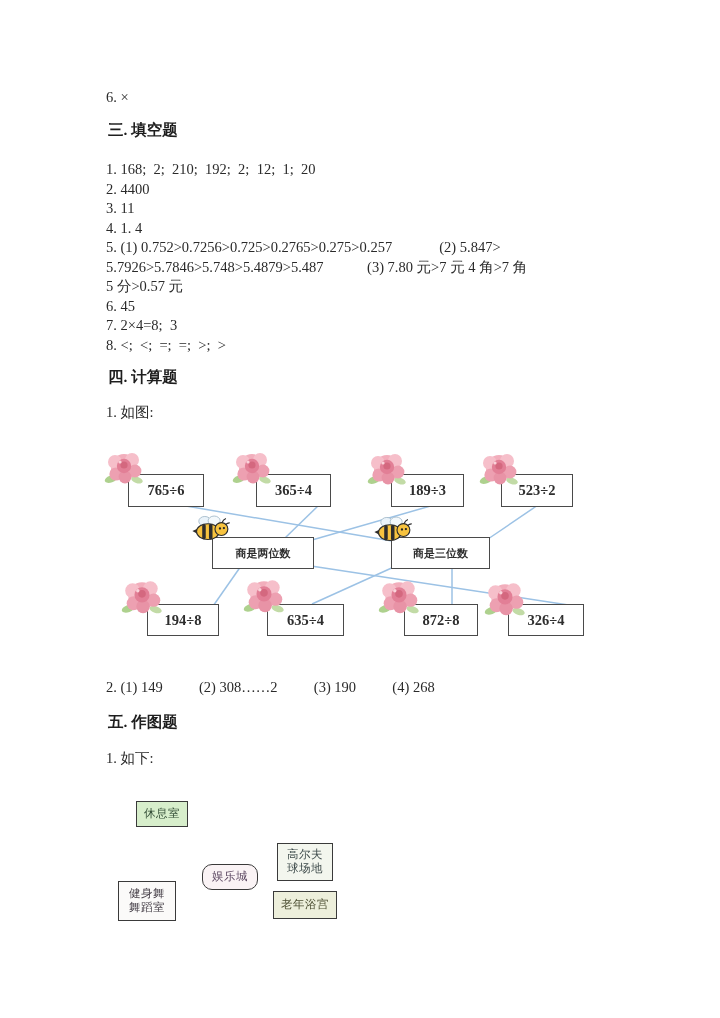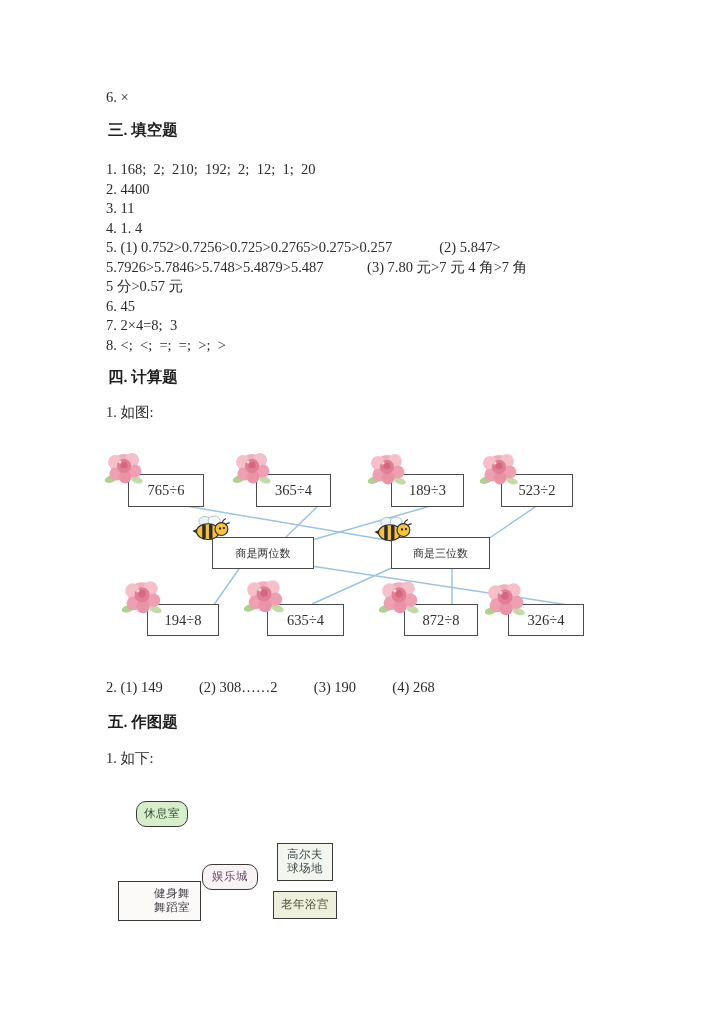--- a/index.html
+++ b/index.html
@@ -3,30 +3,30 @@
 <meta charset="utf-8">
 <style>
   html,body{margin:0;padding:0;background:#ffffff;}
   .page{position:relative;width:720px;height:1018px;background:#ffffff;overflow:hidden;
         font-family:"Liberation Serif","DejaVu Serif",serif;color:#2a2a2a;}
   .tline{position:absolute;left:106px;font-size:14.5px;line-height:18px;white-space:pre;color:#2a2a2a;}
   .heading{position:absolute;left:108px;margin:0;font-size:15.5px;font-weight:bold;color:#1e1e1e;white-space:pre;text-align:right;}
   
   .connectors{position:absolute;left:0;top:0;width:720px;height:1018px;z-index:1;pointer-events:none;}
   .dbox{position:absolute;z-index:2;background:#ffffff;border:1.4px solid #4a4a4a;
-        display:flex;align-items:center;justify-content:center;font-size:14.5px;color:#2e2e2e;white-space:pre;}
+        display:flex;align-items:center;justify-content:center;font-size:14.5px;color:#2e2e2e;white-space:pre;font-weight:bold;}
   .mbox{font-size:11px;}
   .sprite{position:absolute;z-index:3;}
   
   .room{position:absolute;z-index:2;border:1.8px solid #3a3a3a;display:flex;align-items:center;justify-content:center;
         text-align:center;font-size:11.5px;line-height:1.2;white-space:pre-line;letter-spacing:0.5px;}
-  .room-rest{background:#d7eecb;color:#2f4a33;border-radius:10px;}
+  .room-rest{background:#d7eecb;color:#2f4a33;}
   .room-golf{background:#f3f6ee;color:#3d4a4a;text-align:right;}
   .room-fun{background:#faf3f5;color:#5b4761;border-radius:10px;}
-  .room-gym{background:#fbfaf9;color:#474049;padding-left:25px;}
+  .room-gym{background:#fbfaf9;color:#474049;}
   .room-bath{background:#edefdb;color:#4d4f33;text-align:center;}
 </style>
 </head>
 <body>
 
 <svg width="0" height="0" style="position:absolute" aria-hidden="true">
   <defs>
     <symbol id="sym-rose" viewBox="0 0 40 36">
       <ellipse cx="7" cy="29" rx="6.5" ry="3.4" fill="#aed18e" transform="rotate(-20 7 29)"></ellipse>
       <ellipse cx="33" cy="30" rx="6" ry="3.2" fill="#c2dba6" transform="rotate(18 33 30)"></ellipse>

